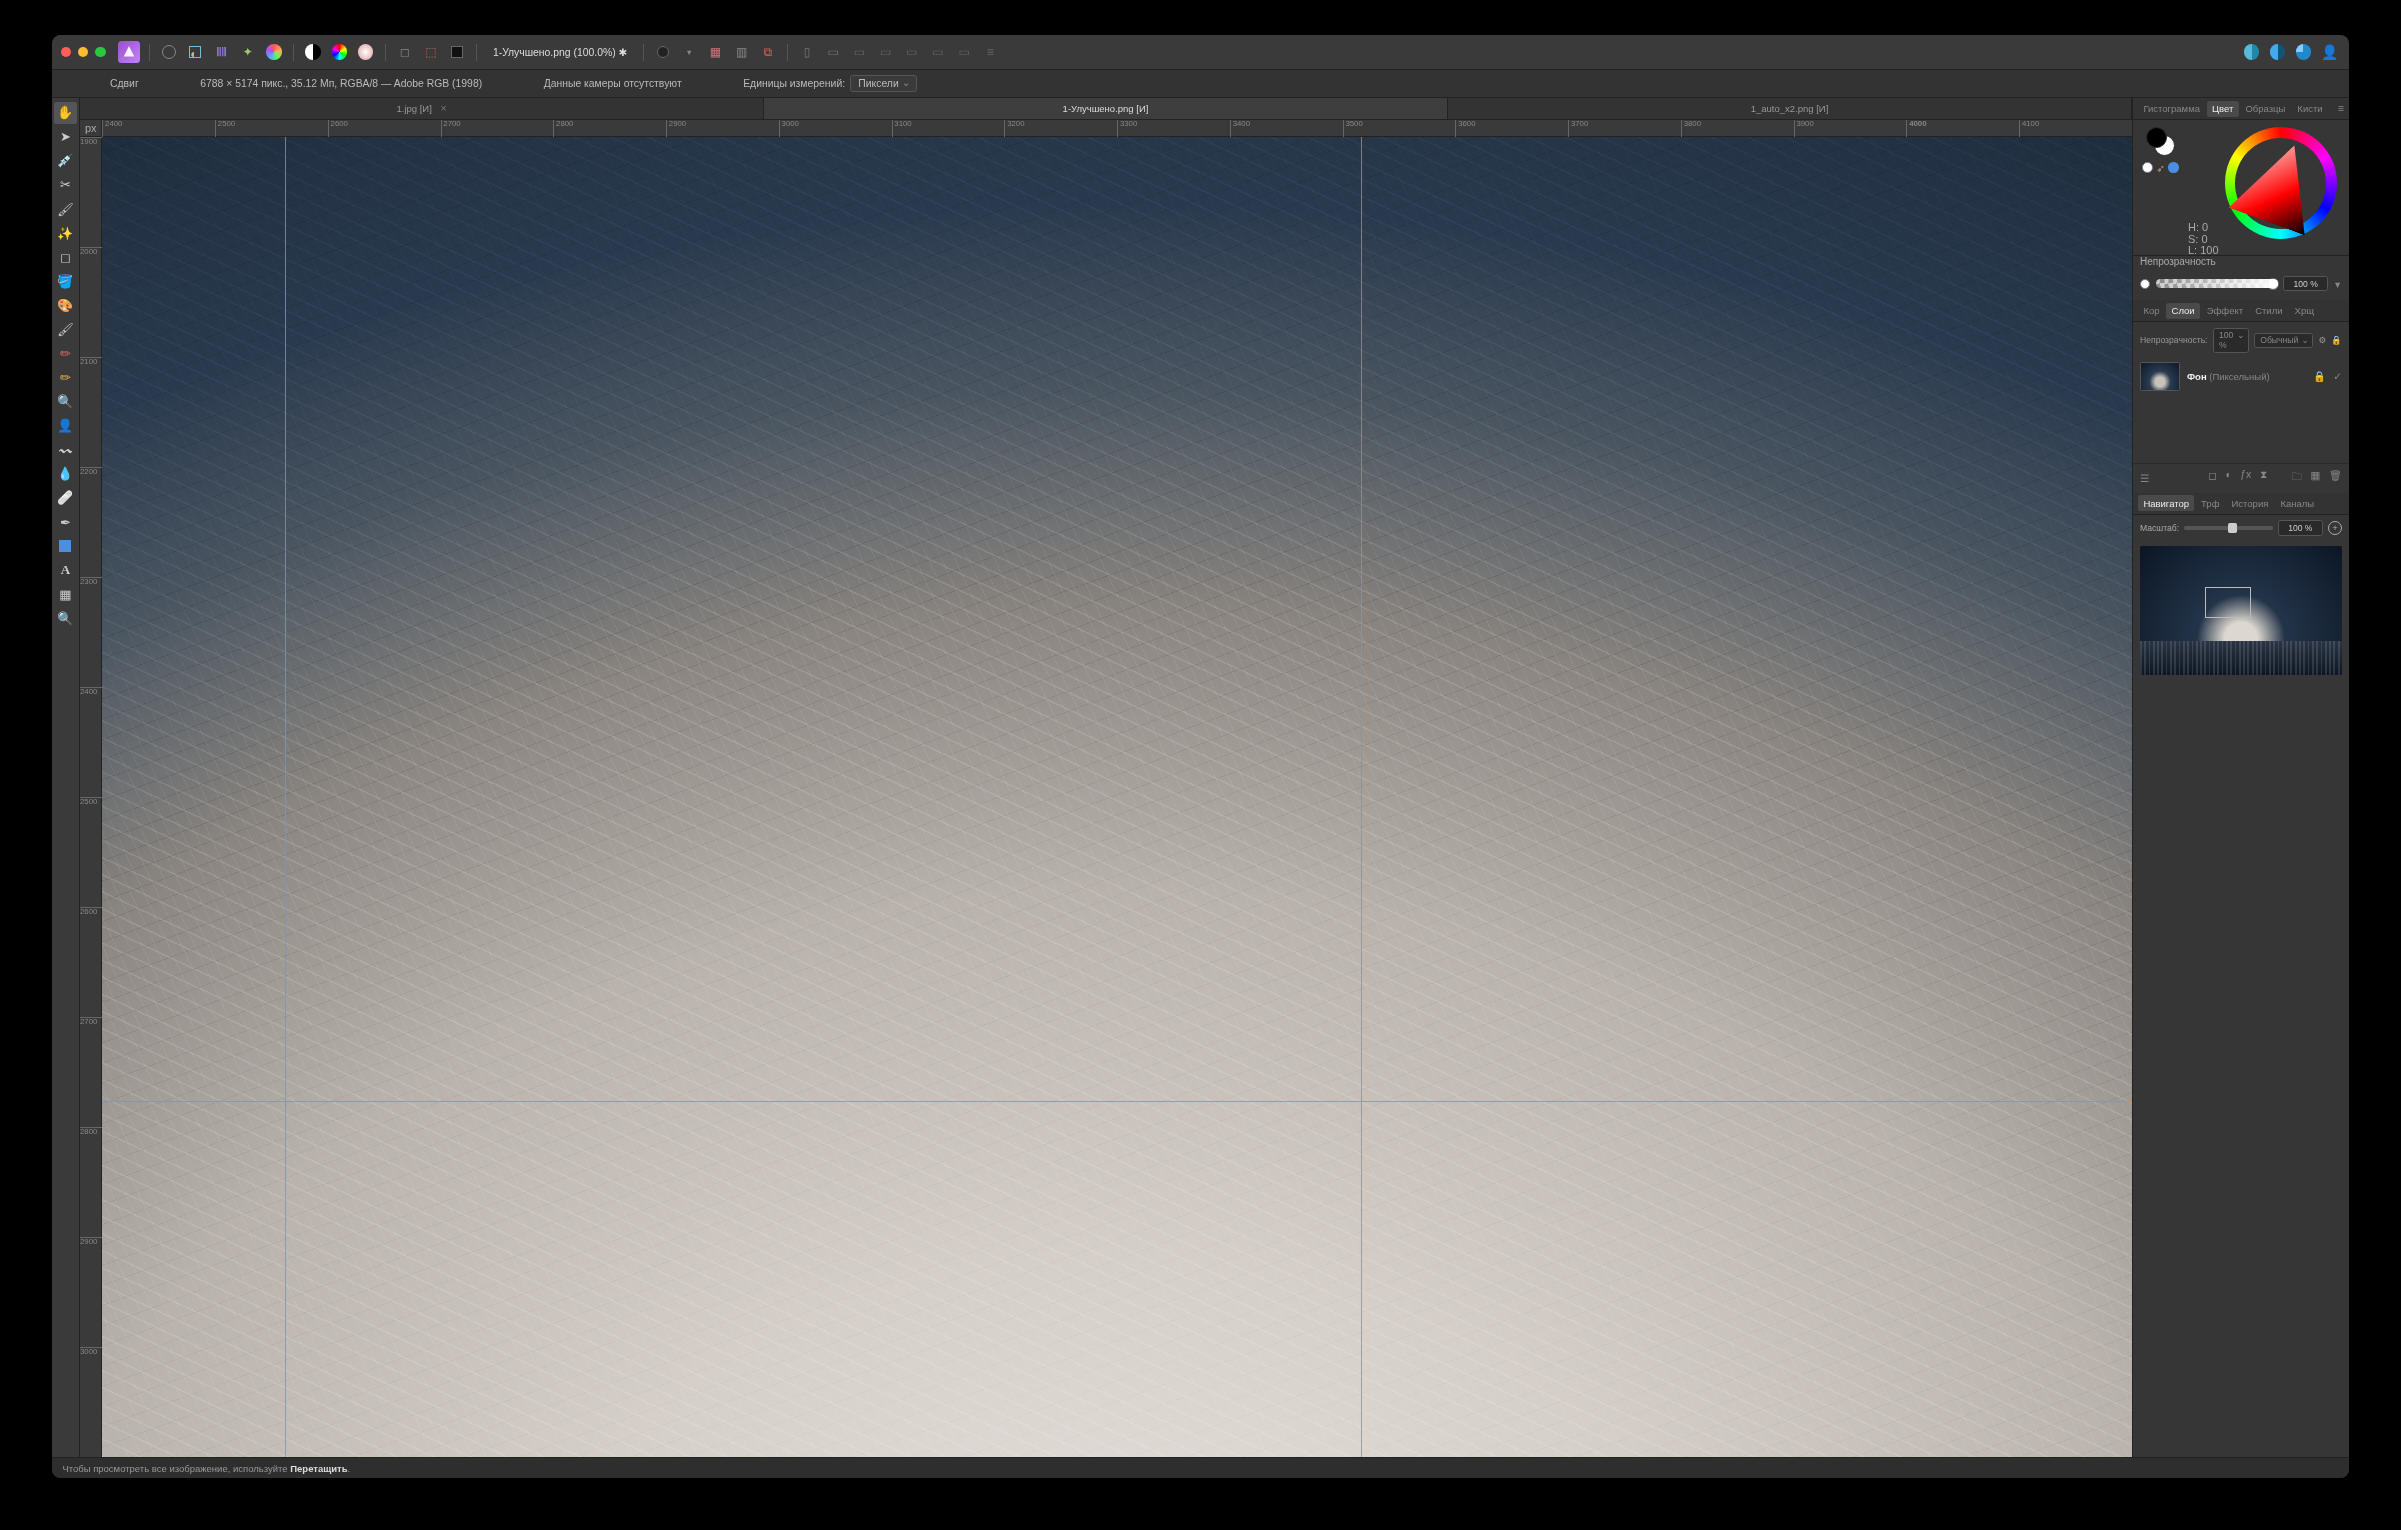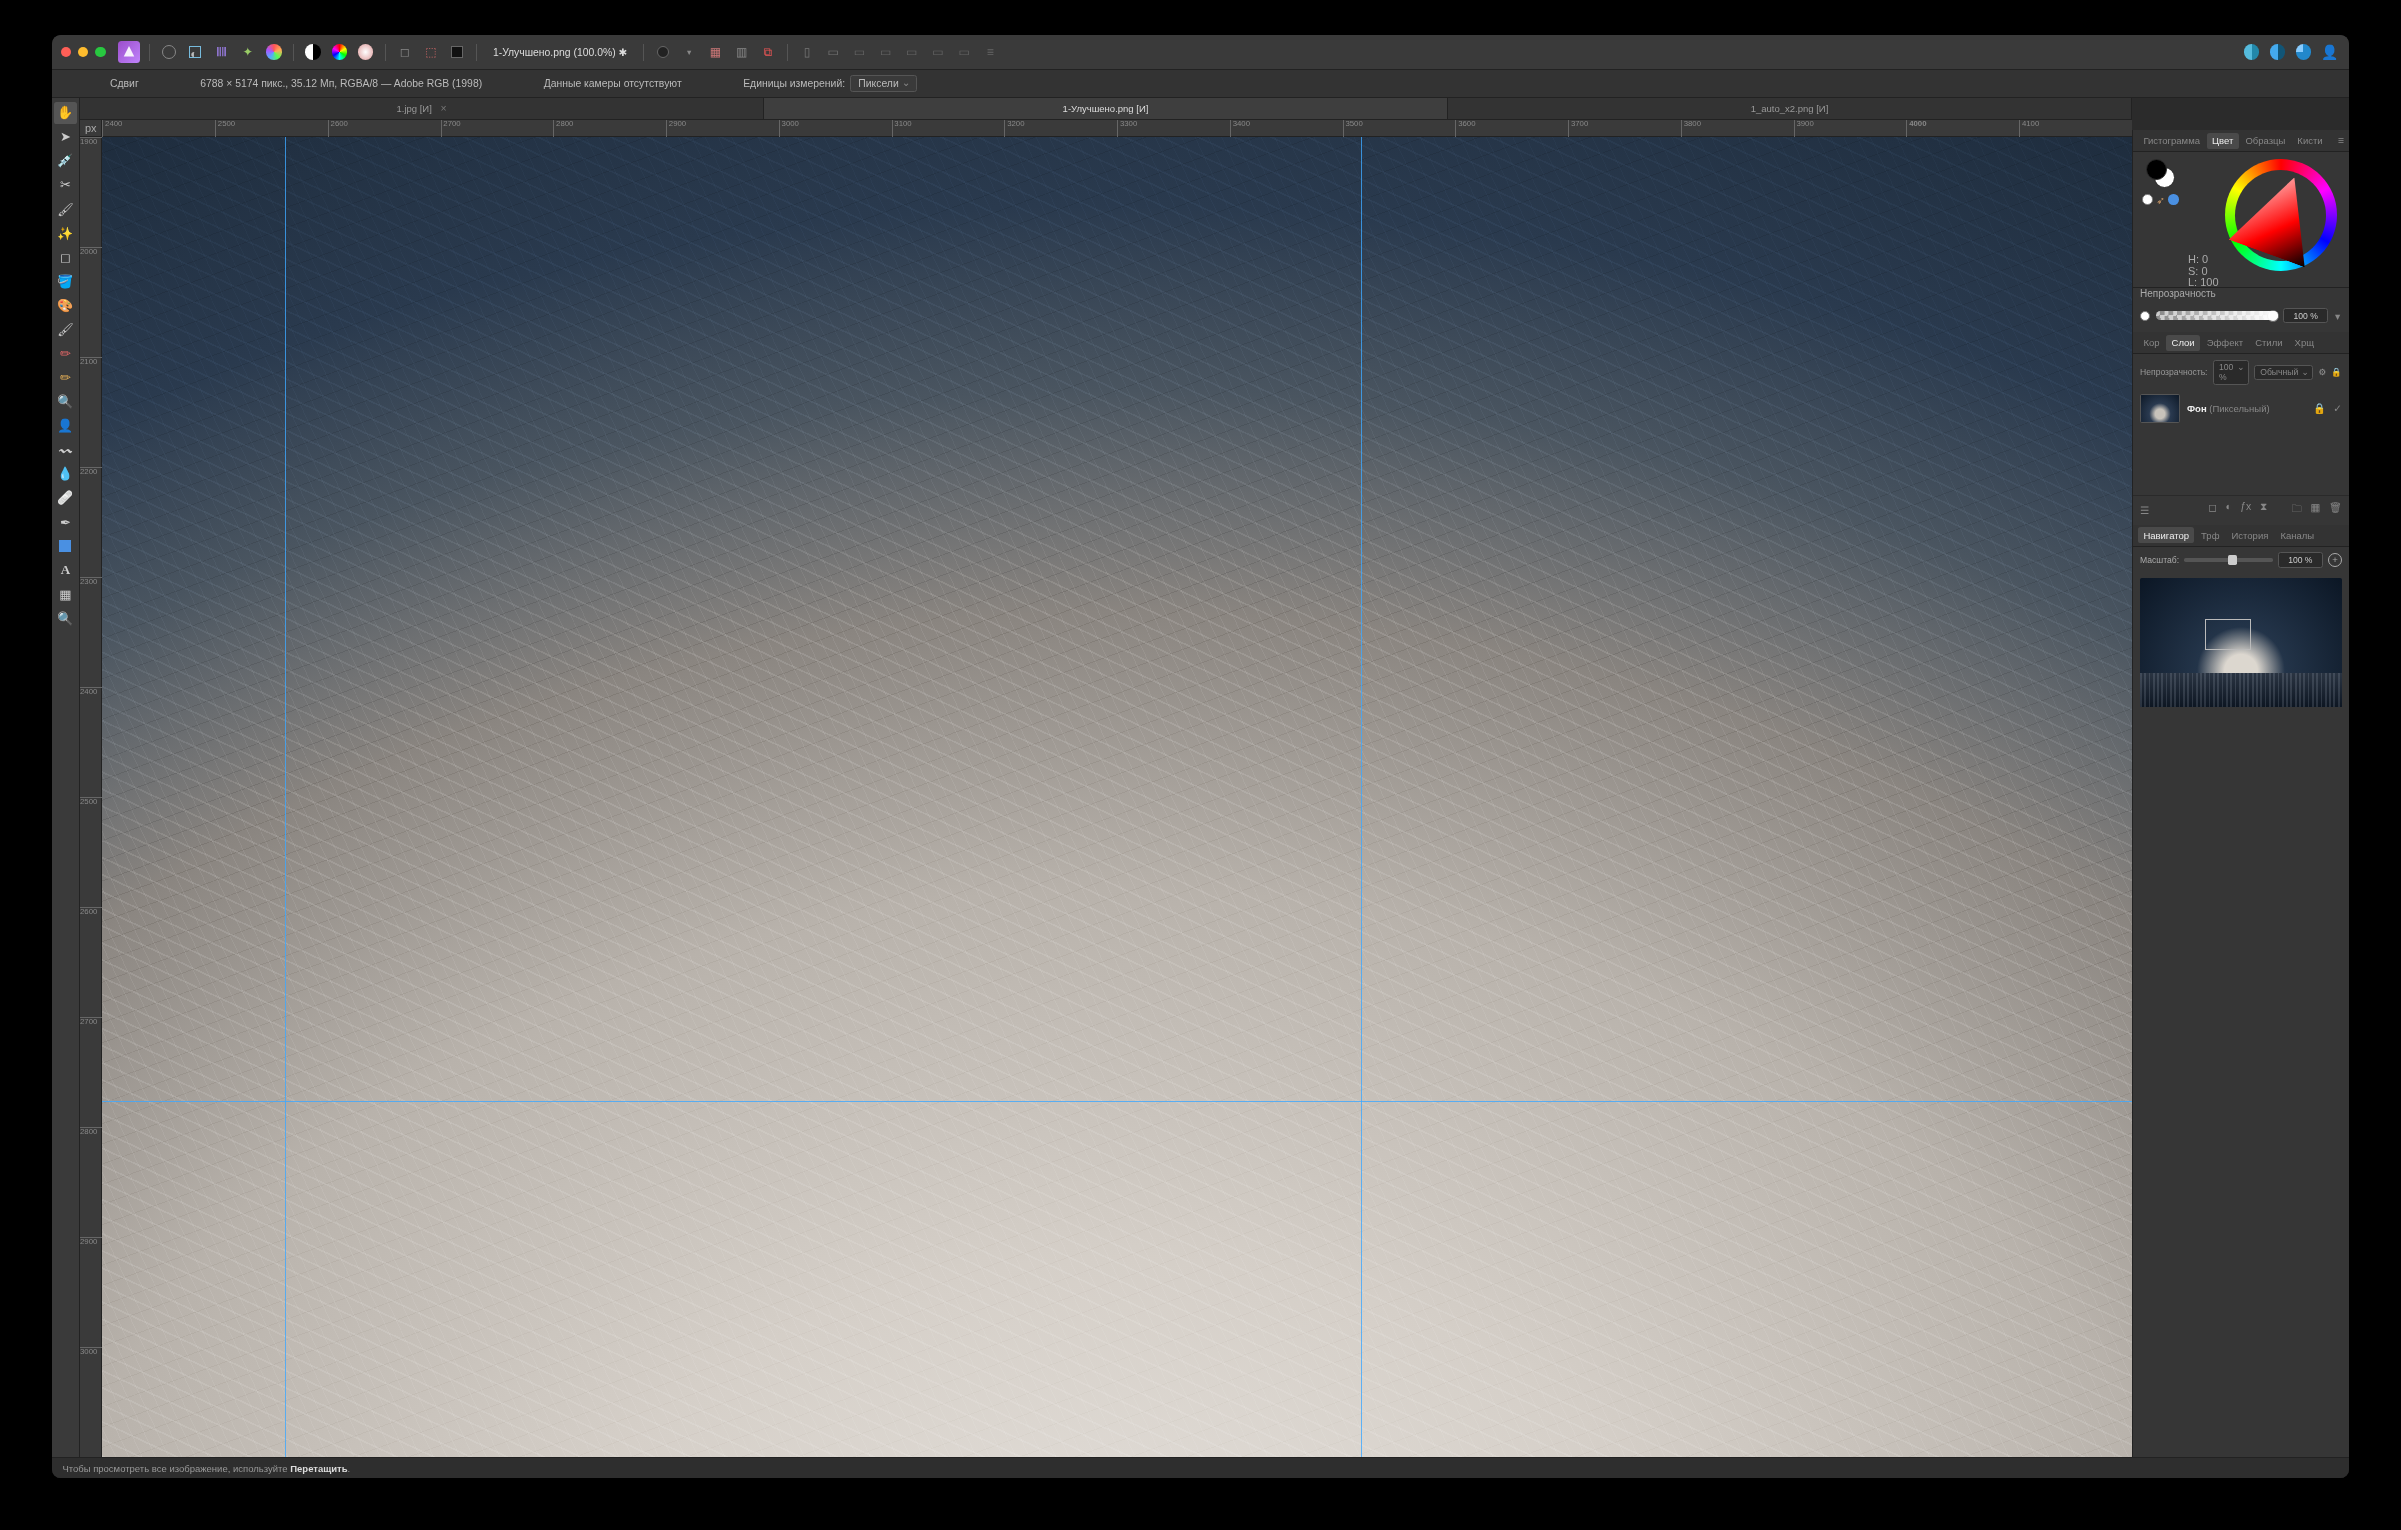--- a/index.html
+++ b/index.html
@@ -47,21 +47,21 @@
   repeating-linear-gradient(25deg, rgba(255,255,255,.12) 0 1.7px, transparent 1.7px 15.5px),
   repeating-linear-gradient(-20deg, rgba(0,0,0,.1) 0 0.9px, transparent 0.9px 19px),
   repeating-linear-gradient(65deg, rgba(255,255,255,.08) 0 0.9px, transparent 0.9px 12px);
   mix-blend-mode: overlay; opacity: .9; }
 .guide-v { position: absolute; top: 0; bottom: 0; width: 0.9px; background: #3da7ff; opacity: .8; }
 .guide-h { position: absolute; left: 0; right: 0; height: 0.9px; background: #3da7ff; opacity: .8; }
 
 .status { height: 21px; background: #2e2e2e; border-top: 0.9px solid #222; display: flex; align-items: center; padding: 0 10.4px; color: #999; font-size: 9.5px; }
 .status b { color: #ddd; font-weight: 600; }
 
-.panels { width: 217px; background: #363636; border-left: 0.9px solid #222; display: flex; flex-direction: column; overflow: hidden; margin-top: 32px; }
+.panels { width: 217px; background: #363636; border-left: 0.9px solid #222; display: flex; flex-direction: column; overflow: hidden; }
 .ptabs { height: 22.4px; display: flex; align-items: center; gap: 1.7px; padding: 0 5.2px; border-bottom: 0.9px solid #222; background: #333; }
 .ptab { color: #888; font-size: 9.5px; padding: 2.6px 5.2px; border-radius: 2.6px; }
 .ptab.active { color: #eee; background: #4a4a4a; }
 .ptabs .menu { margin-left: auto; color: #888; }
 .panel { border-bottom: 0.9px solid #222; padding: 7px; }
 
 .color-panel { display: flex; gap: 7px; }
 .swatches { display: flex; flex-direction: column; gap: 5.2px; align-items: center; width: 41px; }
 .swatch-pair { position: relative; width: 29px; height: 29px; }
 .swatch-pair .bg { position: absolute; right: 0; bottom: 0; width: 21px; height: 21px; border-radius: 50%; background: #fff; border: 1.7px solid #2a2a2a; }

